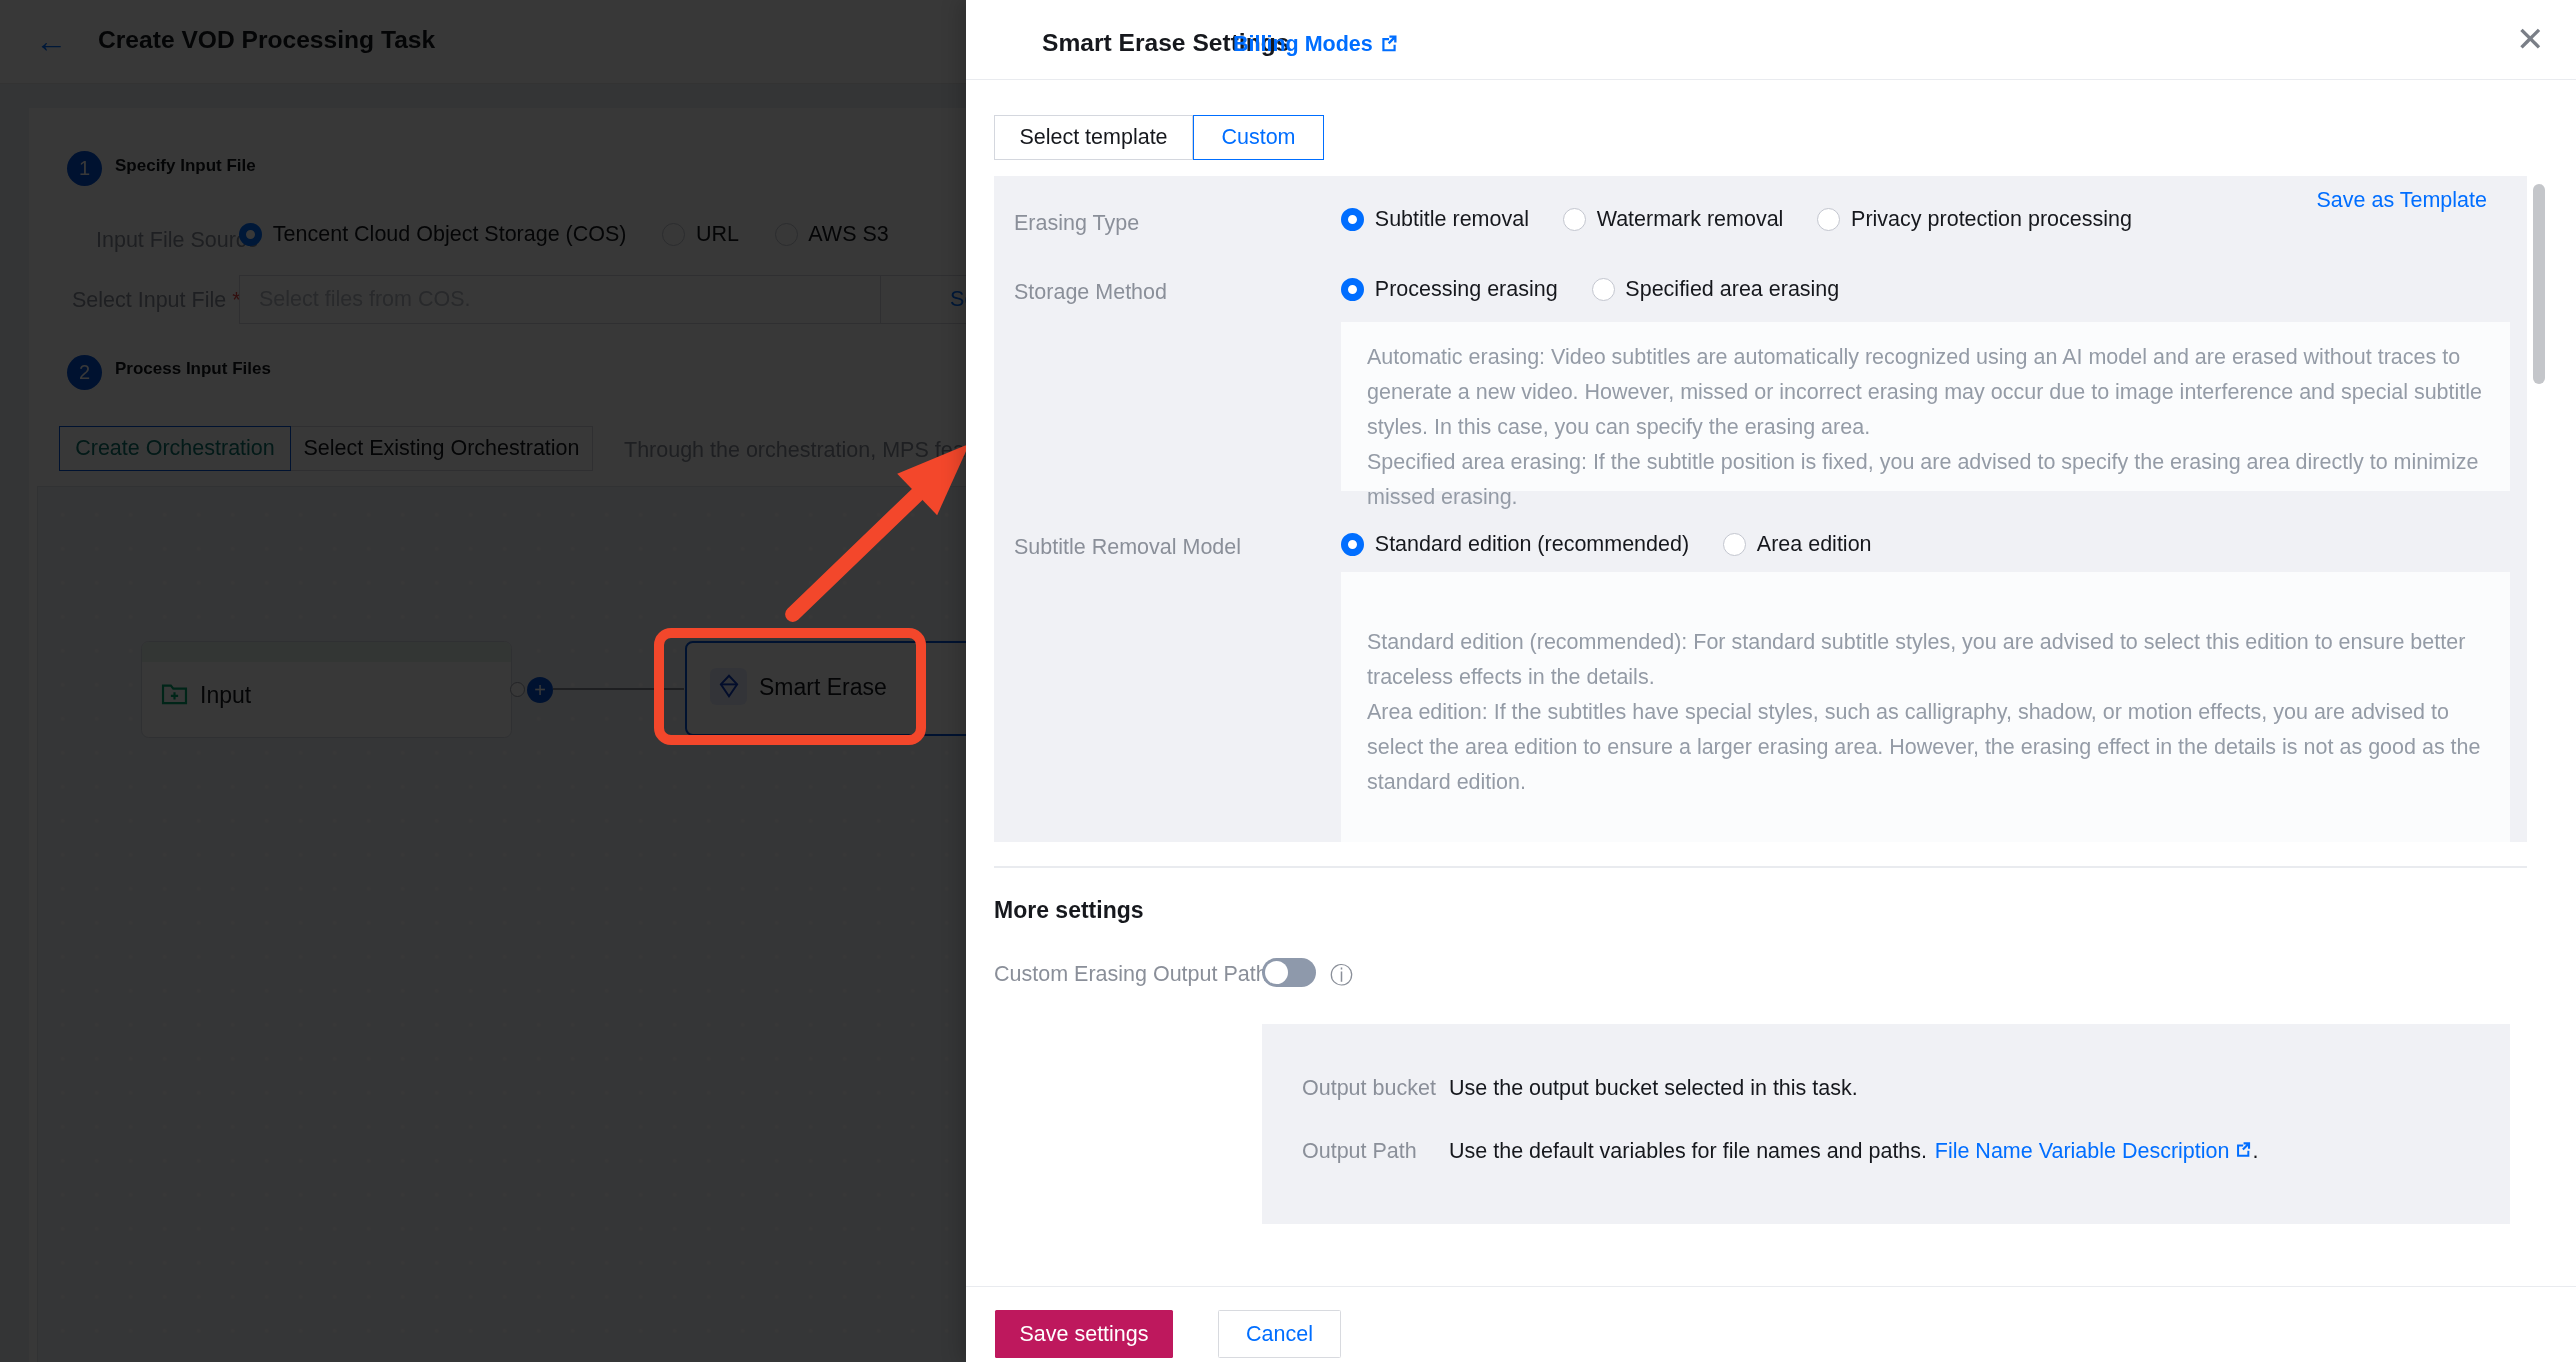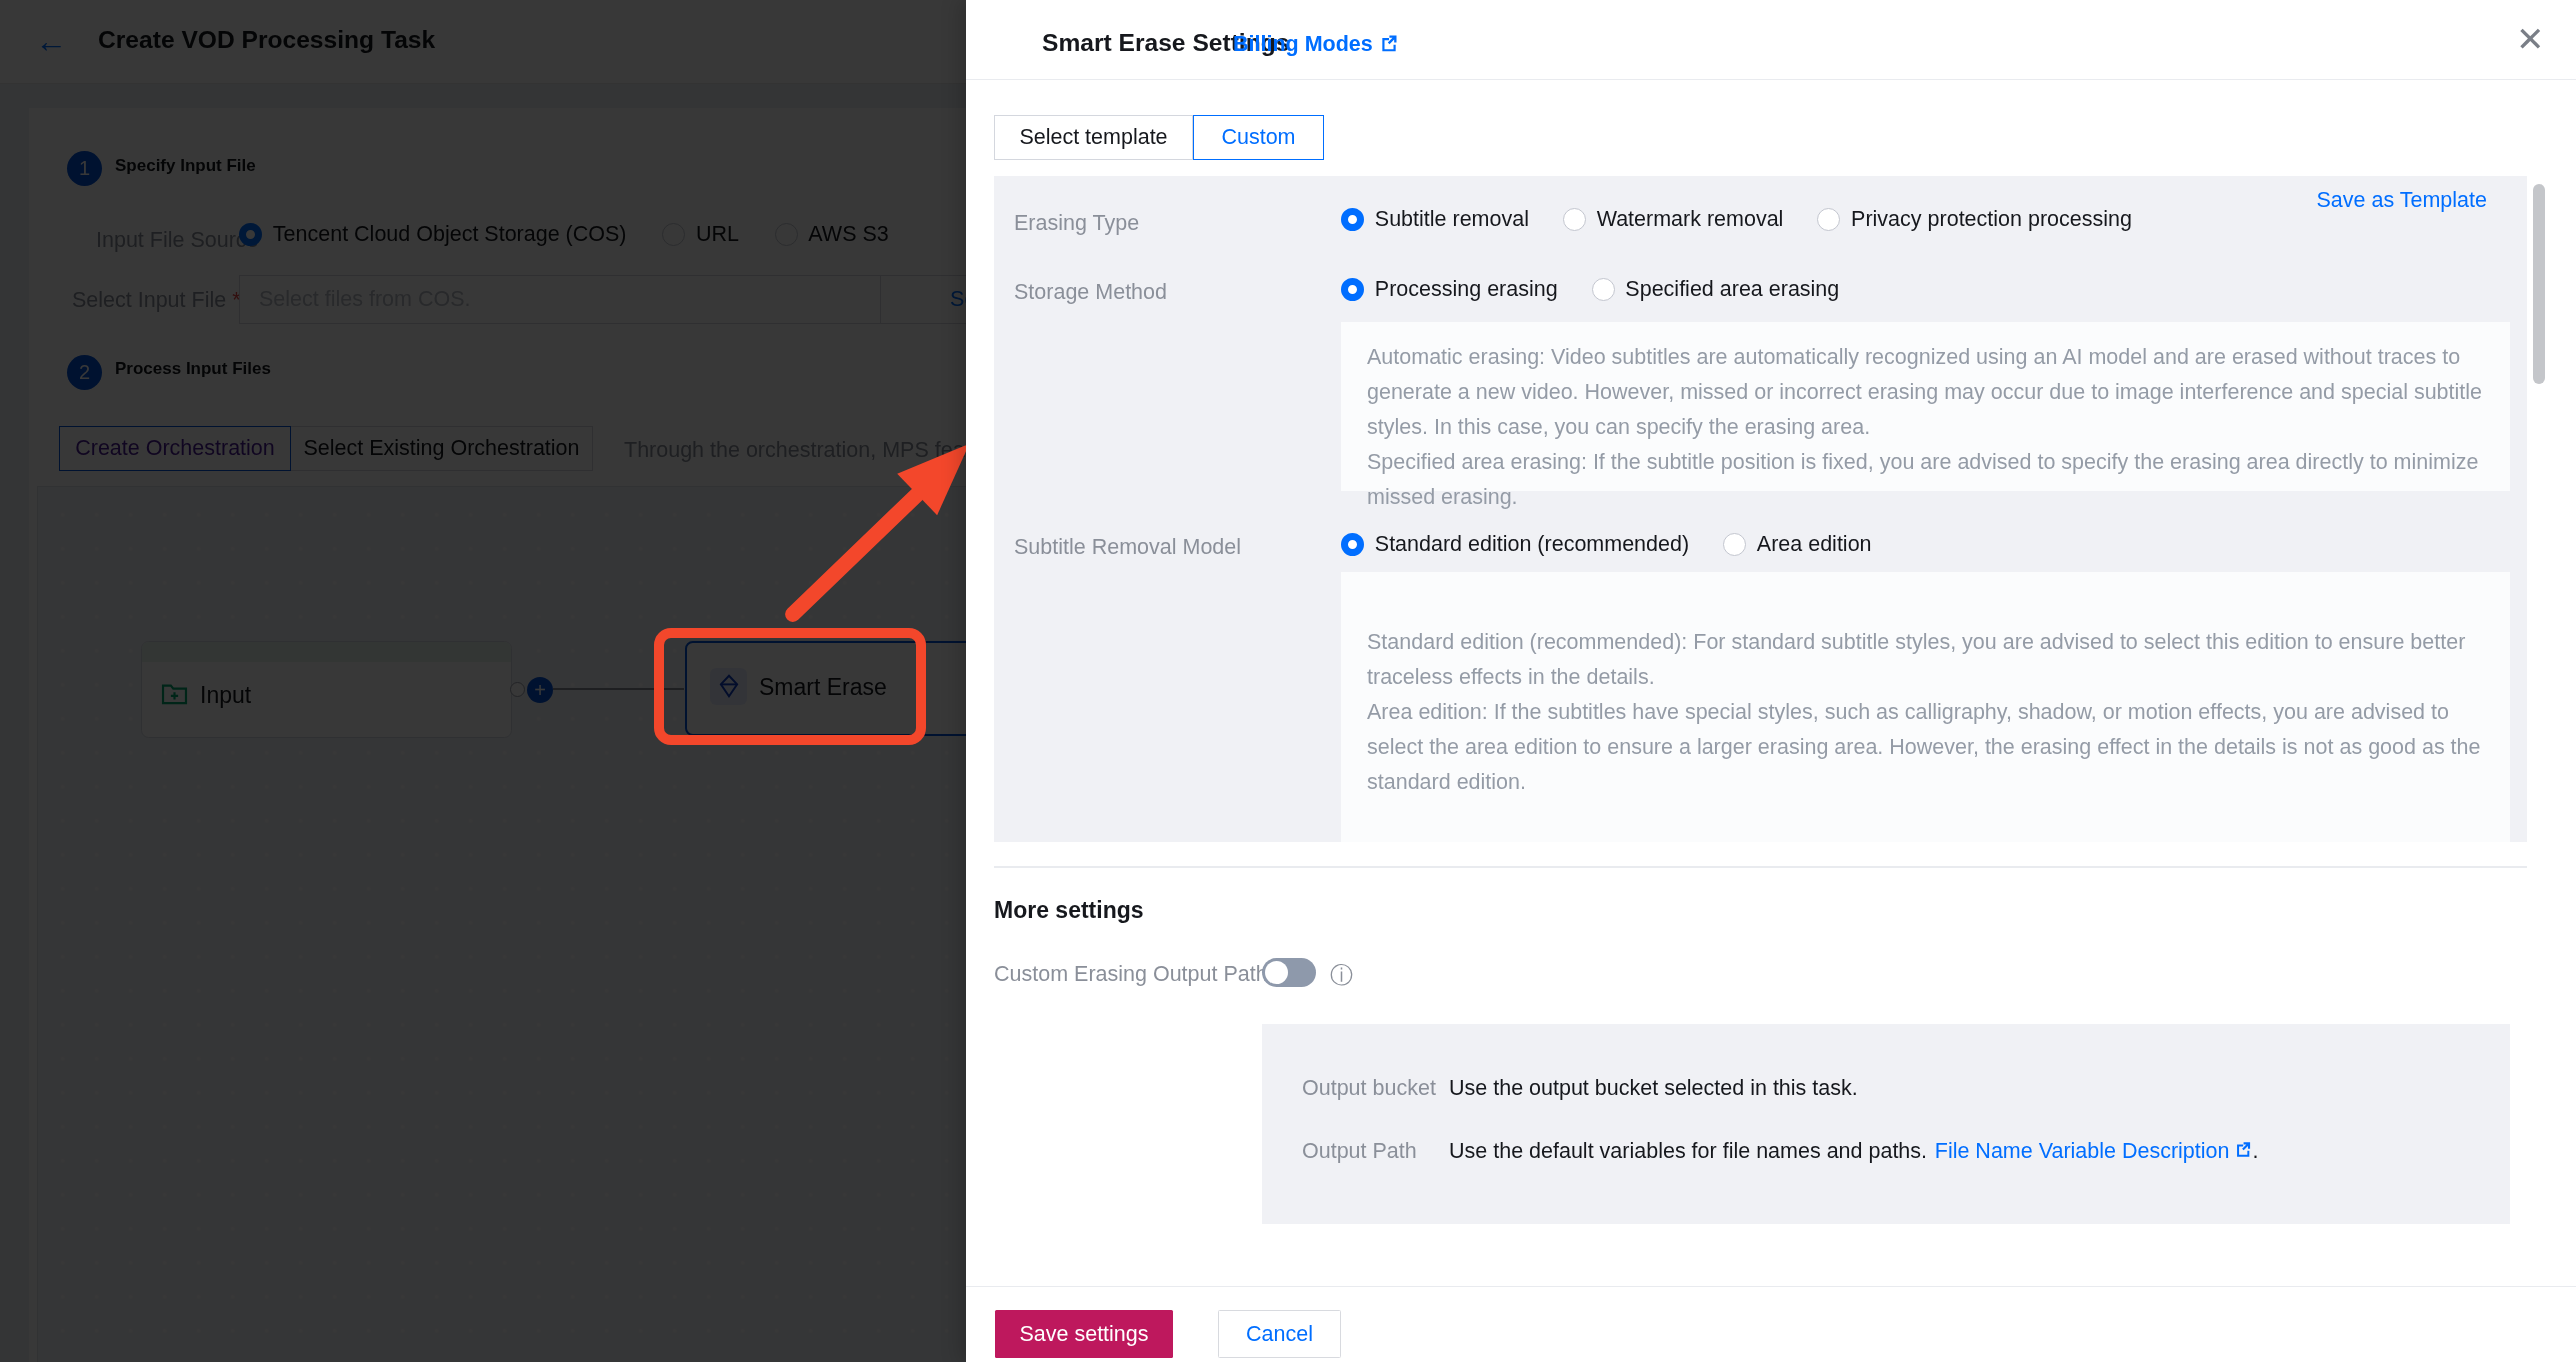--- a/index.html
+++ b/index.html
@@ -92,21 +92,21 @@
       <div class="abs fakeinput" style="left:210px;top:167px;width:657px;height:49px;">
         <input placeholder="Select files from COS." style="">
       </div>
       <div class="abs btn-ghost" style="left:851px;top:167px;width:200px;height:49px;">
         <span>Select</span>
       </div>
 
       <div class="abs stepnum" style="left:38px;top:247px;">2</div>
       <div class="abs steptitle" style="left:86px;top:251px;">Process Input Files</div>
 
-      <div class="abs ptab" style="left:30px;top:318px;width:232px;border:1.5px solid #0052d9;color:#4c1d95;">
+      <div class="abs ptab" style="left:30px;top:318px;width:232px;border:1.5px solid #0052d9;color:#0f766e;">
         <span>Create Orchestration</span>
       </div>
       <div class="abs ptab" style="left:262px;top:318px;width:302px;border:1.5px solid #d4d7de;border-left:none;color:#16181d;">
         <span>Select Existing Orchestration</span>
       </div>
       <div class="abs formlabel" style="left:595px;top:330px;width:399px;white-space:nowrap;overflow:hidden;">Through the orchestration, MPS feature</div>
     </div>
 
     <div class="canvas">
 

